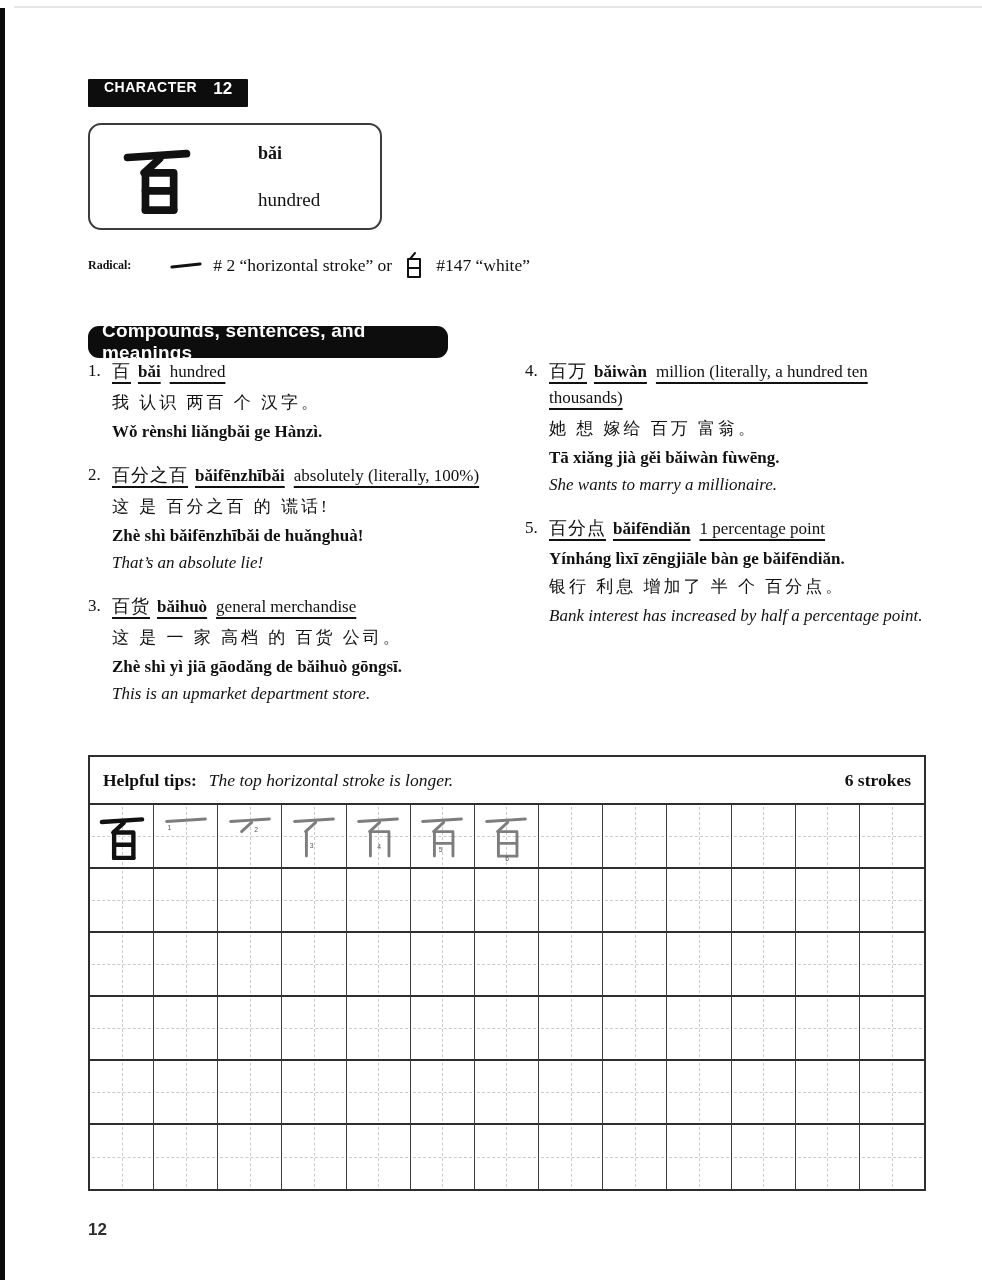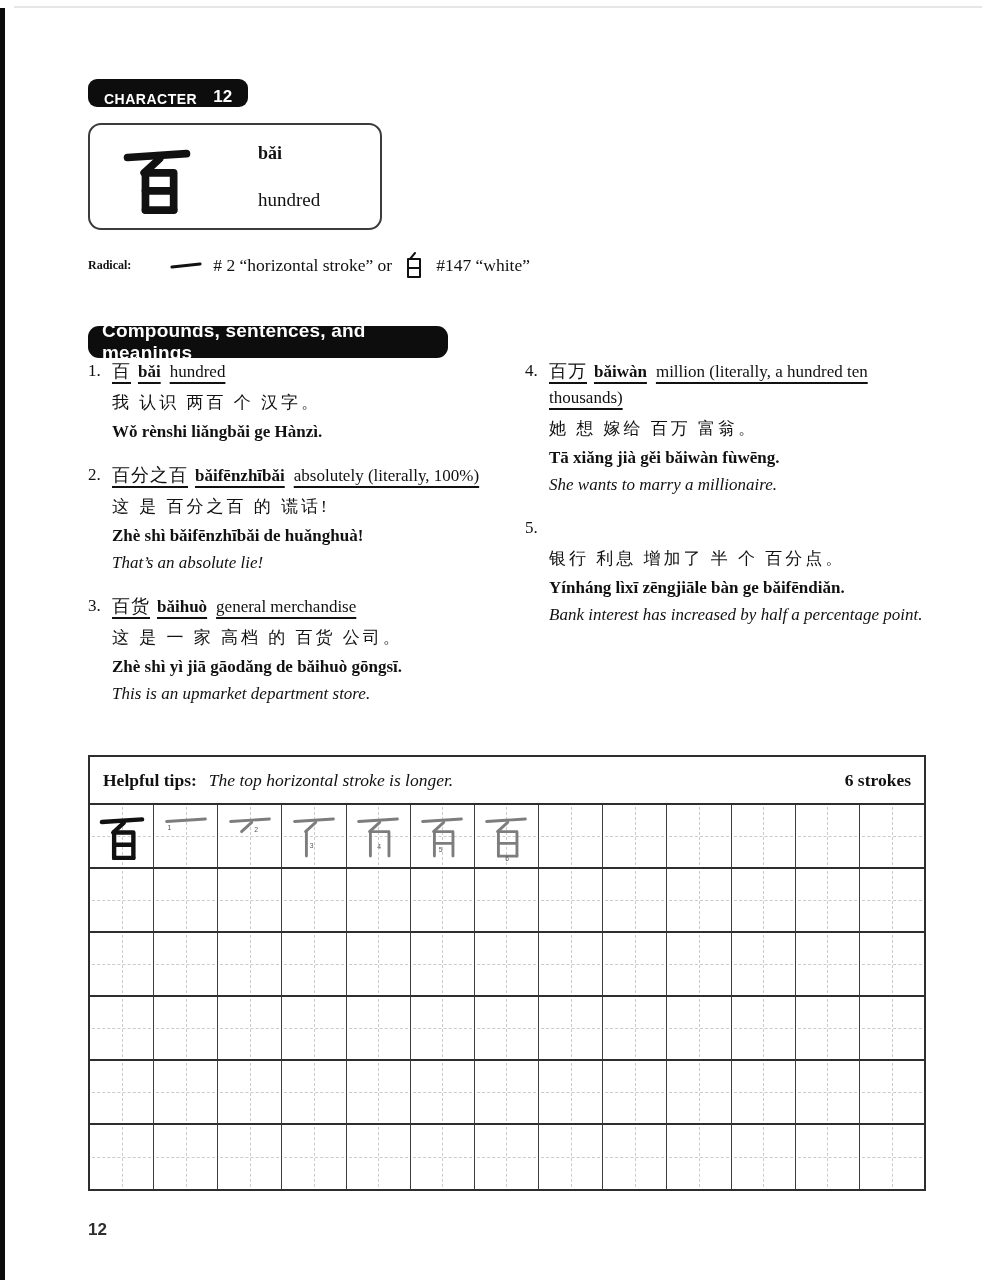--- a/index.html
+++ b/index.html
@@ -5,21 +5,21 @@
   * { margin:0; padding:0; box-sizing:border-box; }
   html,body { background:#ffffff; }
   body { width:982px; height:1280px; position:relative; overflow:hidden;
          font-family:"Liberation Serif","DejaVu Serif",serif; color:#111; }
 
   .scan-left-edge { position:absolute; left:0; top:8px; width:5px; height:1272px; background:#0b0b0b; }
   .scan-top-line  { position:absolute; left:14px; right:0; top:6px; height:2px; background:#e6e6e2; }
 
   
   .badge { position:absolute; left:88px; top:79px; height:28px; background:#0d0d0d;
-           border-radius:9px; display:flex; align-items:flex-end; padding:0 16px;
+           border-radius:1px; display:flex; align-items:flex-start; padding:0 16px;
            font-family:"Liberation Sans","DejaVu Sans",sans-serif; color:#fff; }
   .badge .b-label { font-weight:bold; font-size:14px; letter-spacing:.5px; }
   .badge .b-num   { font-weight:bold; font-size:17px; margin-left:16px; }
 
   
   .char-box { position:absolute; left:88px; top:123px; width:294px; height:107px;
               border:2px solid #3c3c3c; border-radius:13px; }
   .char-glyph { position:absolute; left:26px; top:12px; }
   .char-pinyin { position:absolute; left:168px; top:18px; font-weight:bold; font-size:18px; }
   .char-meaning { position:absolute; left:168px; top:64px; font-size:19px; }
@@ -160,23 +160,26 @@
       </span>
     </div>
     <div class="c-line c-sent-hanzi">她 想 嫁给 百万 富翁。</div>
     <div class="c-line c-sent-pinyin">Tā xiǎng jià gěi bǎiwàn fùwēng.</div>
     <div class="c-line c-sent-english">She wants to marry a millionaire.</div>
   </div>
 
   <div class="compound">
     <div class="compound-head">
       <span class="c-num">5.</span>
-    </div>
+      <span class="c-headline">
+        <span class="c-hanzi">百分点</span><span class="c-pinyin">bǎifēndiǎn</span><span class="c-gloss">1 percentage point</span>
+      </span>
+    </div>
+    <div class="c-line c-sent-pinyin">Yínháng lìxī zēngjiāle bàn ge bǎifēndiǎn.</div>
     <div class="c-line c-sent-hanzi">银行 利息 增加了 半 个 百分点。</div>
-    <div class="c-line c-sent-pinyin">Yínháng lìxī zēngjiāle bàn ge bǎifēndiǎn.</div>
     <div class="c-line c-sent-english">Bank interest has increased by half a percentage point.</div>
   </div>
 </div>
 </div>
 
 <div class="practice-box">
   <div class="tips-row">
     <span class="tips-label">Helpful tips:</span>
     <span class="tips-text">The top horizontal stroke is longer.</span>
     <span class="strokes-label">6 strokes</span>

